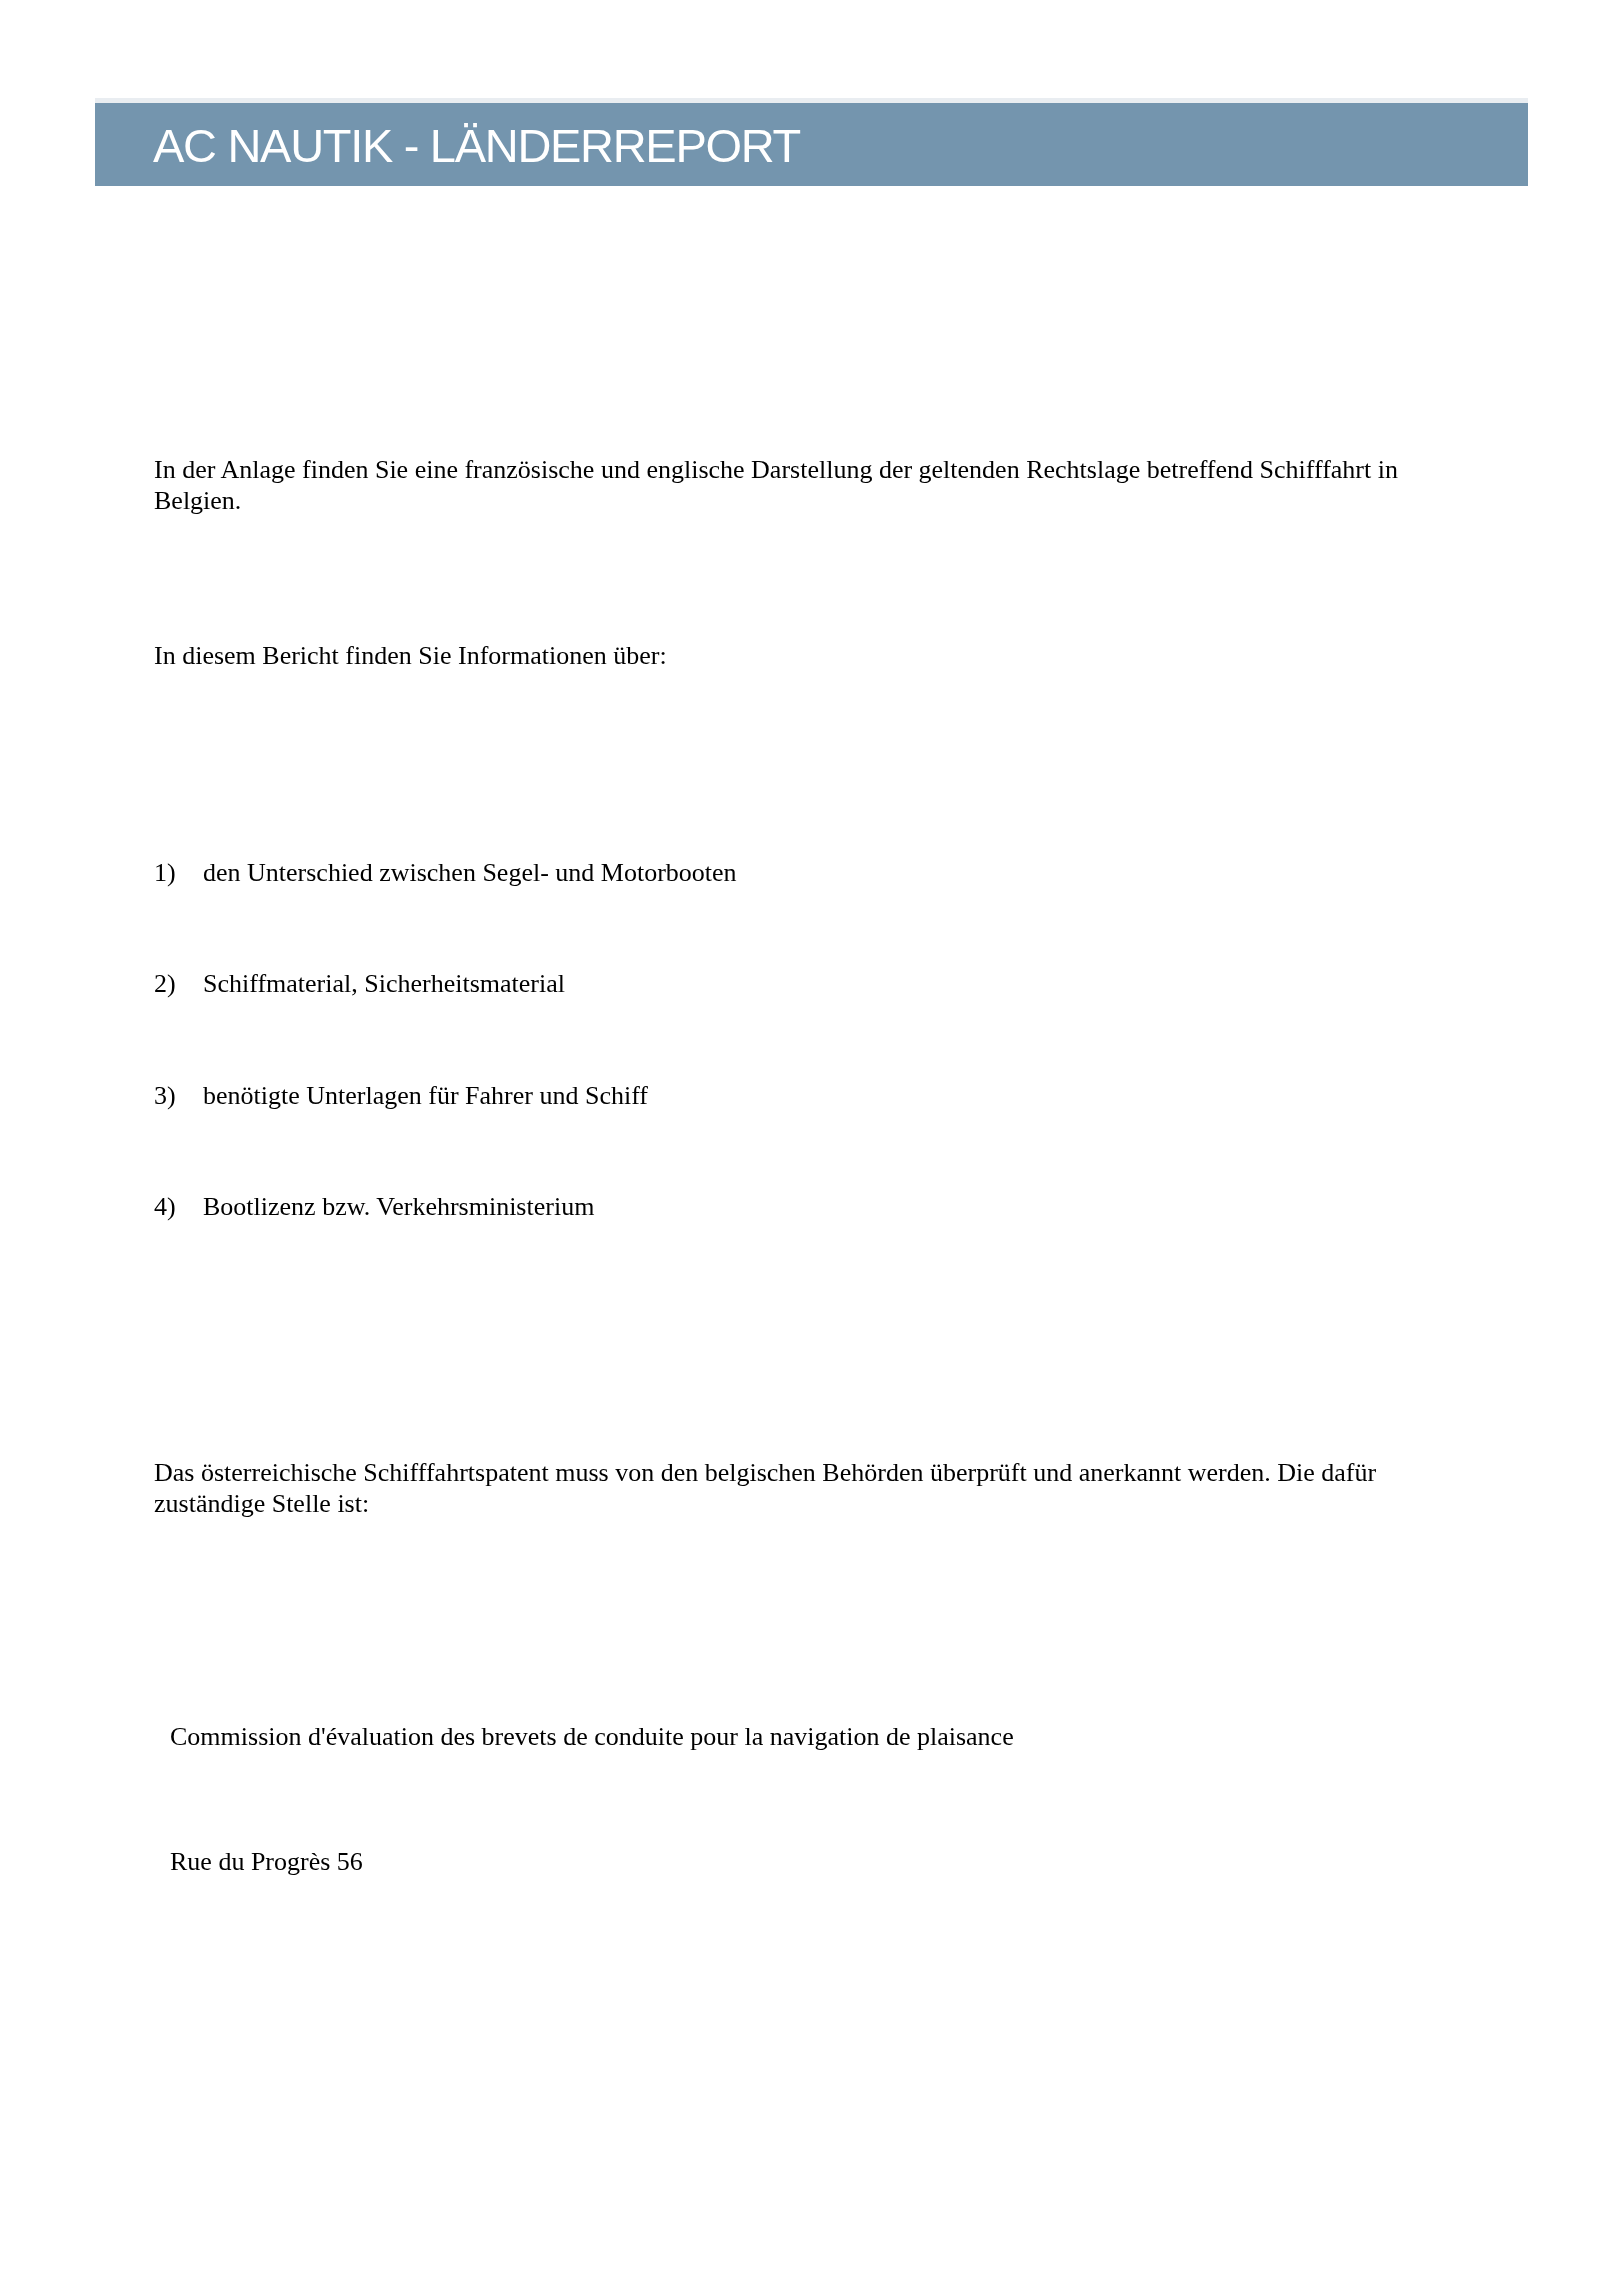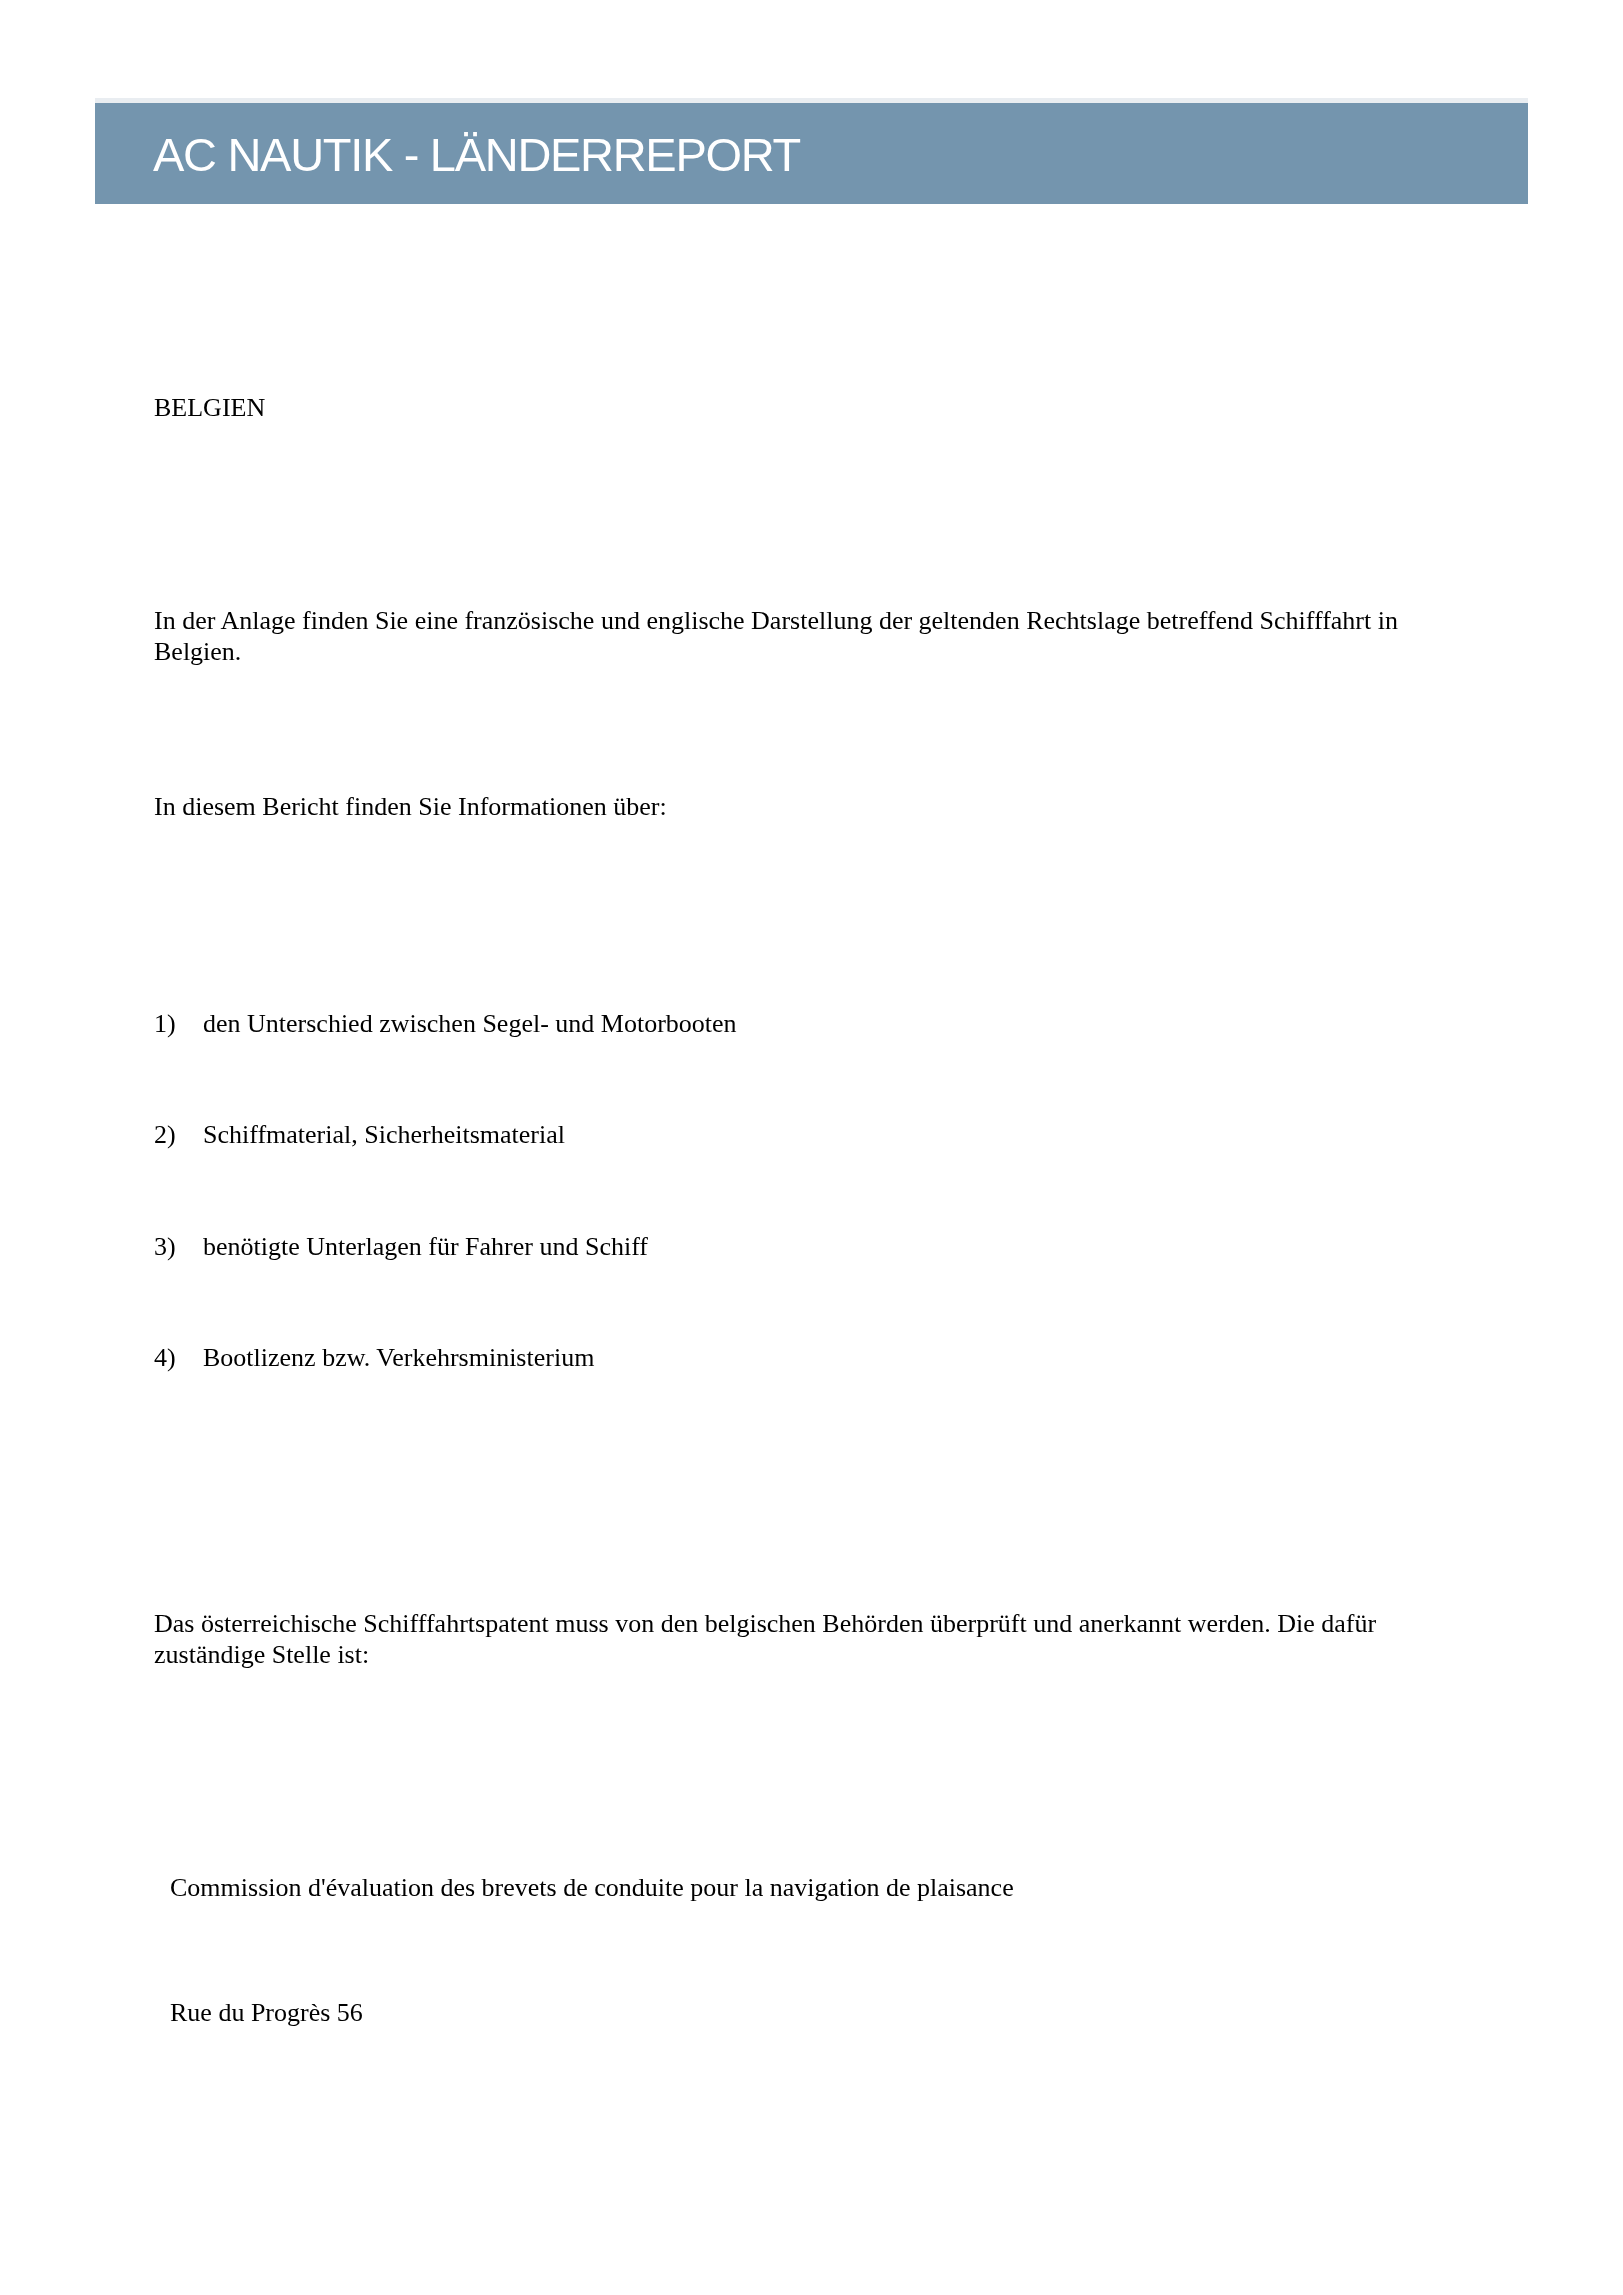--- a/index.html
+++ b/index.html
@@ -9,21 +9,21 @@
     background:#ffffff;
     font-family:"Liberation Serif", serif;
     color:#000000;
     overflow:hidden;
   }
   .banner-highlight{
     position:absolute;left:95px;top:98px;width:1433px;height:5.9px;
     background:#e9edf1;
   }
   .banner{
-    position:absolute;left:95px;top:103px;width:1433px;height:101px;
+    position:absolute;left:95px;top:103px;width:1433px;height:83px;
     background:#7495ae;
     display:flex;align-items:center;
   }
   .banner-title{
     font-family:"Liberation Sans", sans-serif;
     font-size:47px;
     letter-spacing:-1.3px;
     color:#ffffff;
     padding-left:58px;
     padding-top:2.6px;
@@ -48,21 +48,20 @@
 <div class="page">
 
   <div class="banner-highlight"></div>
 
   <div class="banner">
     <span class="banner-title">AC NAUTIK - LÄNDERREPORT</span>
   </div>
 
   <div class="content">
 
-    <p class="heading">BELGIEN</p>
 
 
     <p>In der Anlage finden Sie eine französische und englische Darstellung der geltenden Rechtslage betreffend Schifffahrt in
 Belgien.</p>
 
     <p>In diesem Bericht finden Sie Informationen über:</p>
 
     <div class="topics">
       <div class="topic-item">
         <span class="num">1)</span>

